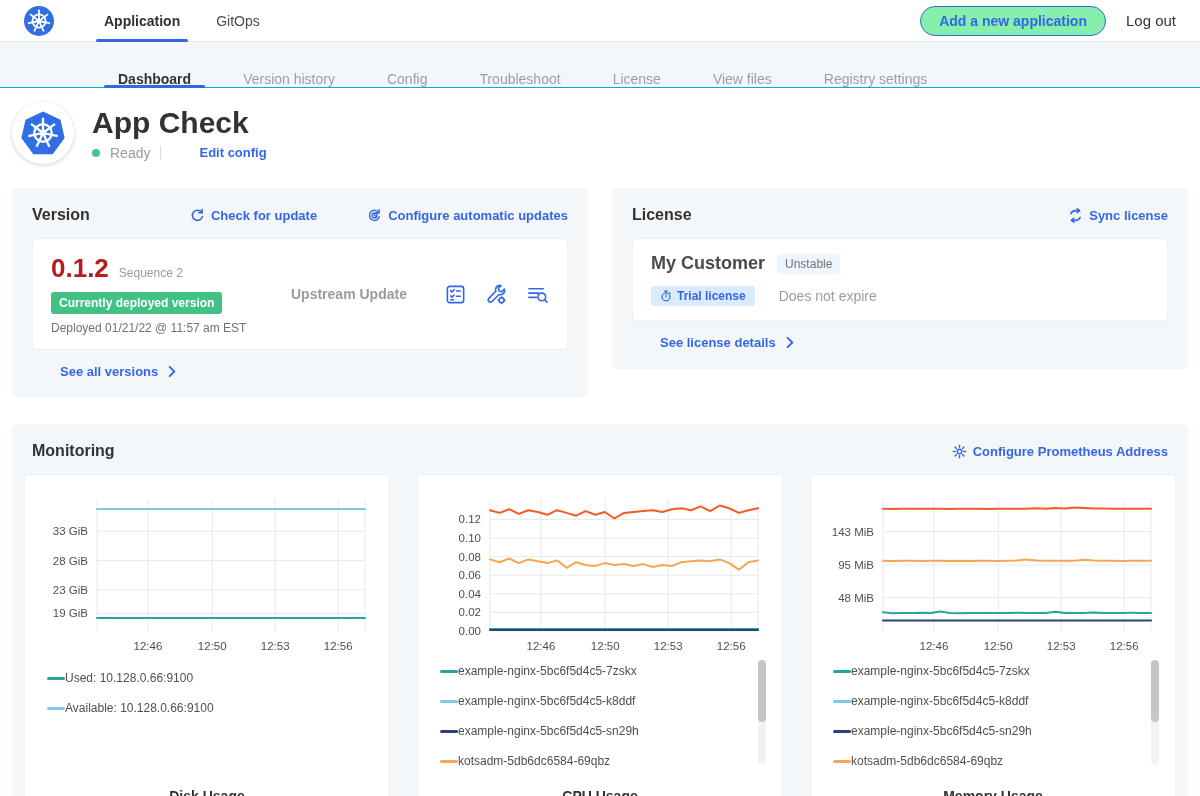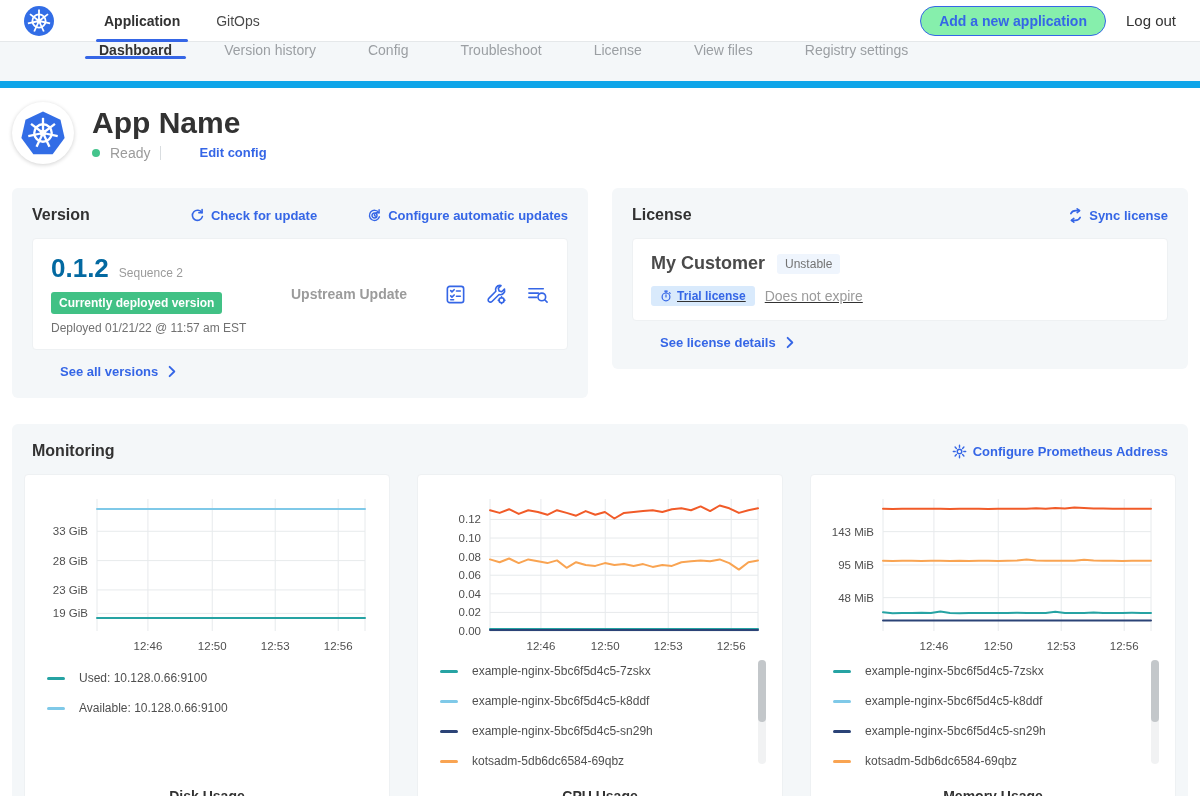--- a/index.html
+++ b/index.html
@@ -12,21 +12,21 @@
   .brand svg { width:30px; height:30px; }
   .topnav-tabs { display:flex; align-items:stretch; }
   .topnav-tab { display:flex; align-items:center; padding:0 18px; font-size:14px; color:#4a4a4a; cursor:pointer; position:relative; }
   .topnav-tab.active { color:#323232; font-weight:bold; }
   .topnav-tab.active::after { content:""; position:absolute; left:10px; right:10px; bottom:-1px; height:3px; background:#3566e6; border-radius:2px; }
   .topnav-right { margin-left:auto; display:flex; align-items:center; gap:20px; }
   .pill-btn { border:1px solid #3566e6; color:#3566e6; background:#86efac; border-radius:17px; height:30px; padding:0 18px; font-size:14px; font-weight:bold; cursor:pointer; font-family:inherit; }
   .logout { font-size:15px; color:#323232; cursor:pointer; text-decoration:none; }
 
   
-  .subnav { height:46px; background:#f4f7f9; border-bottom:7px solid #0ea5e9; display:flex; align-items:flex-start; padding-left:73px; }
+  .subnav { height:46px; background:#f4f7f9; border-bottom:1px solid #0ea5e9; display:flex; align-items:flex-end; padding-left:92px; }
   .subnav-tab { display:flex; align-items:center; padding:0 26px; font-size:14px; color:#9b9fa3; cursor:pointer; position:relative; }
   .subnav-tab.active { color:#323232; font-weight:bold; }
   .subnav-tab.active::after { content:""; position:absolute; left:12px; right:12px; bottom:-1px; height:3px; background:#3566e6; border-radius:2px; }
 
   
   .app-header { display:flex; align-items:center; padding:14px 12px 16px 12px; background:#fff; }
   .app-avatar { width:62px; height:62px; border-radius:50%; background:#fff; box-shadow:0 1px 4px rgba(0,0,0,.18); display:flex; align-items:center; justify-content:center; margin-right:18px; }
   .app-avatar svg { width:46px; height:46px; }
   .app-title { font-size:30px; font-weight:bold; color:#323232; line-height:1.1; }
   .app-sub { display:flex; align-items:center; gap:10px; margin-top:6px; font-size:14px; }
@@ -43,43 +43,43 @@
   .card-version { width:576px; }
   .card-license { width:576px; }
   .panel-head { display:flex; align-items:center; justify-content:space-between; margin-bottom:14px; }
   .panel-title { font-size:16px; font-weight:bold; color:#323232; }
   .panel-links { display:flex; gap:22px; }
   .white-box { background:#fff; border:1px solid #eef1f3; border-radius:4px; padding:14px 18px; }
 
   .version-box { display:flex; align-items:center; }
   .version-left { width:240px; }
   .version-line1 { display:flex; align-items:baseline; gap:10px; }
-  .version-num { font-size:26px; font-weight:bold; color:#0369a1; }
+  .version-num { font-size:26px; font-weight:bold; color:#b91c1c; }
   .muted-sm { font-size:12px; color:#9b9b9b; }
   .badge-green { display:inline-block; background:#41c185; color:#fff; font-size:12px; font-weight:bold; padding:4px 8px; border-radius:3px; margin:8px 0 7px 0; }
   .deployed { font-size:12px; color:#717171; }
   .upstream { flex:1; font-size:14px; font-weight:bold; color:#9b9b9b; }
   .version-icons { display:flex; gap:18px; }
   .version-icons svg { width:23px; height:23px; color:#3566e6; cursor:pointer; }
   .see-link { margin-top:14px; display:inline-flex; }
 
   .license-line1 { display:flex; align-items:flex-end; gap:12px; }
   .customer-name { font-size:18px; font-weight:bold; color:#4a4a4a; }
   .badge-channel { background:#eff5fd; color:#737373; font-size:12px; padding:3px 8px; border-radius:3px; }
-  .license-line2 { display:flex; align-items:center; gap:10px; margin-top:12px;text-decoration:underline; }
+  .license-line2 { display:flex; align-items:center; gap:24px; margin-top:12px; }
   .badge-trial { background:#d9eafc; color:#3566e6; font-size:12px; font-weight:bold; padding:3px 9px; border-radius:3px; display:inline-flex; align-items:center; gap:5px; }
   .badge-trial svg { width:12px; height:12px; }
   .expires { font-size:14px; color:#9b9b9b; }
 
   
   .monitoring { margin-top:26px; padding:18px 12px 14px 12px; }
   .charts-row { display:flex; justify-content:space-between; }
   .chart-card { width:366px; height:347px; background:#fff; border:1px solid #eef1f3; border-radius:4px; padding:14px 16px 10px 16px; display:flex; flex-direction:column; }
   .legend { position:relative; margin-top:14px; padding-left:6px; flex:1; }
-  .legend-row { display:flex; align-items:center; gap:14px; margin-bottom:16px; }
+  .legend-row { display:flex; align-items:center; margin-bottom:16px; }
   .legend-dash { width:18px; height:3px; border-radius:2px; flex:0 0 auto; }
   .legend-label { font-size:12px; color:#4f4f4f; }
   .scrollbar-track { position:absolute; right:0; top:-4px; width:8px; height:104px; background:#f1f2f3; border-radius:4px; }
   .scrollbar-thumb { position:absolute; left:0; top:0; width:8px; height:62px; background:#c3c7ca; border-radius:4px; cursor:pointer; }
   .chart-title { text-align:center; font-size:14px; font-weight:bold; color:#323232; padding:4px 0 6px 0; }
   svg.chart text { font-family:"Liberation Sans","DejaVu Sans",sans-serif; }
 </style>
 </head>
 <body>
 
@@ -139,21 +139,21 @@
     <div class="subnav-tab">Registry settings</div>
   </nav>
 
 <section class="app-header">
   <div class="app-avatar">
     <svg viewBox="0 0 100 100">
         <use href="#k8s-mark"></use>
       </svg>
   </div>
   <div>
-    <div class="app-title">App Name</div>
+    <div class="app-title">App Check</div>
     <div class="app-sub">
       <span class="status-dot"></span>
       <span class="status-text">Ready</span>
       <span class="vert-div"></span>
       <a class="link">Edit config</a>
     </div>
   </div>
 </section>
 
 <main class="content">

